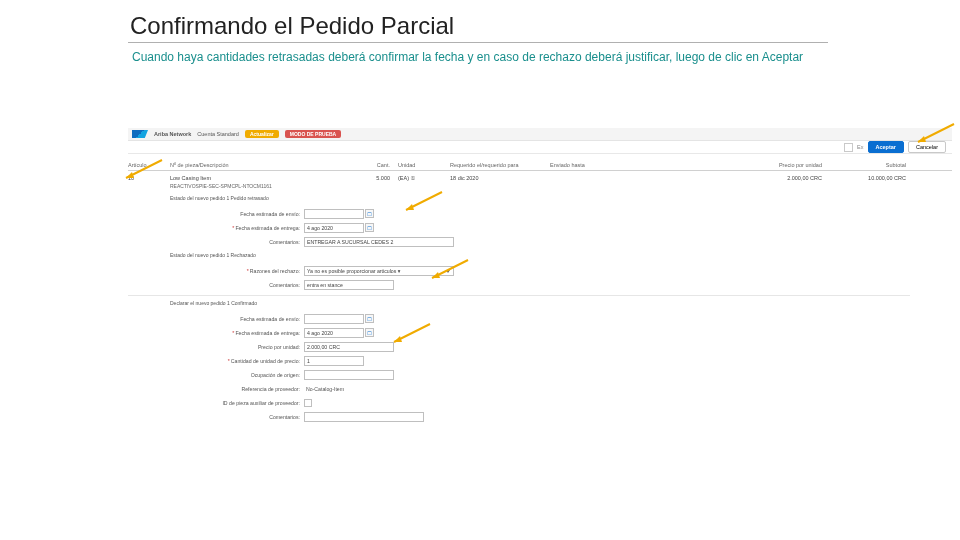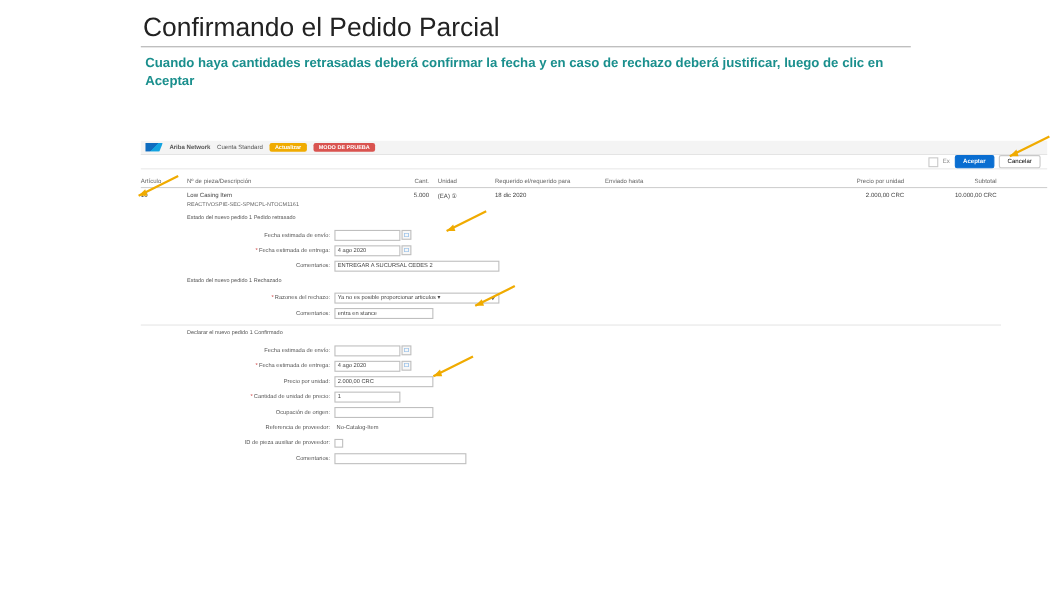--- a/index.html
+++ b/index.html
@@ -1,21 +1,21 @@
 <!DOCTYPE html>
 <html><head>
 <meta charset="utf-8">
 <style>
   * { box-sizing: border-box; margin: 0; padding: 0; }
   html, body { width: 960px; height: 540px; background: #fff; font-family: Arial, Helvetica, sans-serif; overflow: hidden; }
   .slide { position: relative; width: 960px; height: 392px; padding: 8px 0 0 0; }
 
   .title { font-size: 24px; font-weight: 400; color: #222; margin: 4px 0 2px 130px; }
   .title-underline { height: 1px; background: #b0b0b0; margin: 2px 0 6px 128px; width: 700px; }
-  .subtitle { font-size: 12px; font-weight: 700; color: #1a8f8d; margin: 0 0 8px 132px; line-height: 1.35; max-width: 700px; }
+  .subtitle { font-size: 12px; font-weight: 400; color: #1a8f8d; margin: 0 0 8px 132px; line-height: 1.35; max-width: 700px; }
 
   .app { position: absolute; left: 128px; top: 128px; width: 824px; height: 400px; font-size: 6px; color: #444; background: #fff; }
 
   
   .topbar { height: 13px; background: #f4f4f4; display: flex; align-items: center; padding: 0 4px; gap: 6px; border-bottom: 1px solid #e4e4e4; }
   .sap-logo { width: 16px; height: 8px; background: linear-gradient(135deg,#0f6cbf 0%,#0f6cbf 50%,#13a3e0 50%,#13a3e0 100%); clip-path: polygon(0 0,100% 0,80% 100%,0 100%); }
   .topbar .txt { font-size: 5.5px; font-weight: 700; color: #555; }
   .pill { padding: 1px 5px; font-size: 5px; border-radius: 2px; color: #fff; font-weight: 700; }
   .pill.orange { background: #f0ab00; }
   .pill.red { background: #d9534f; }

